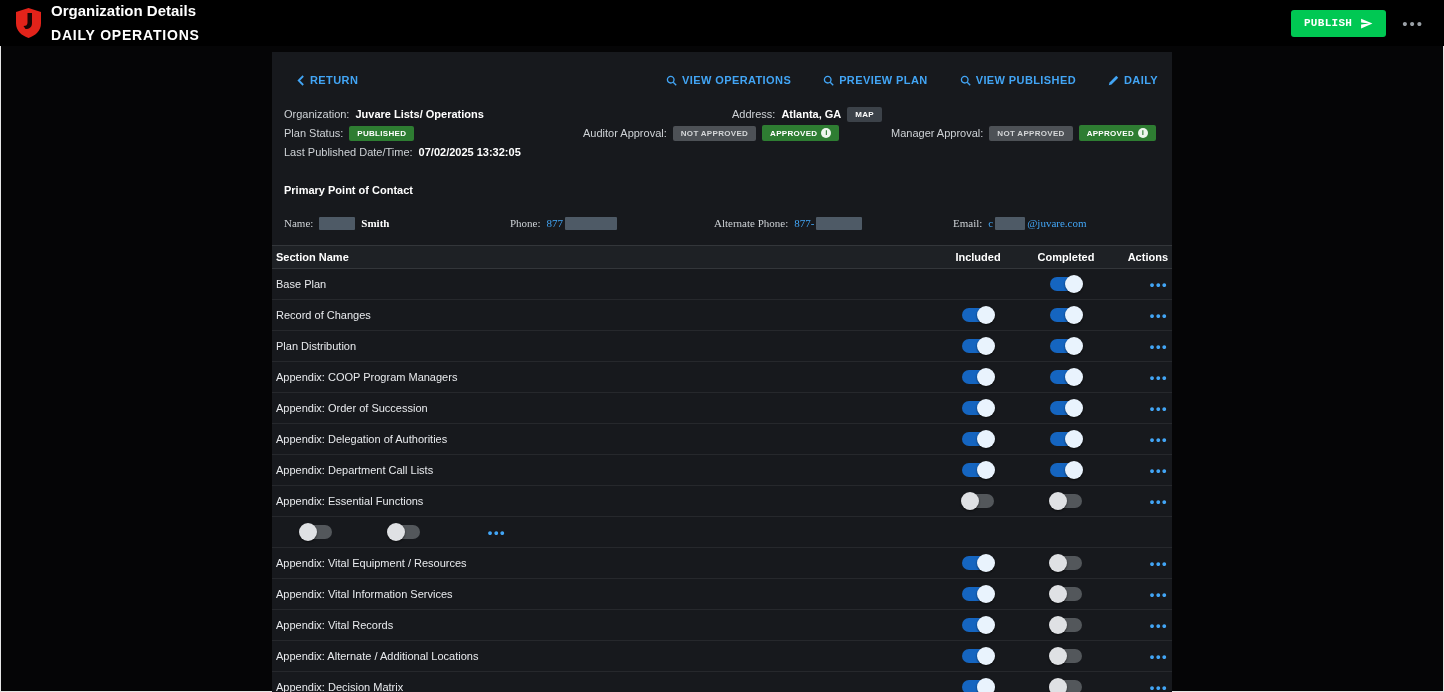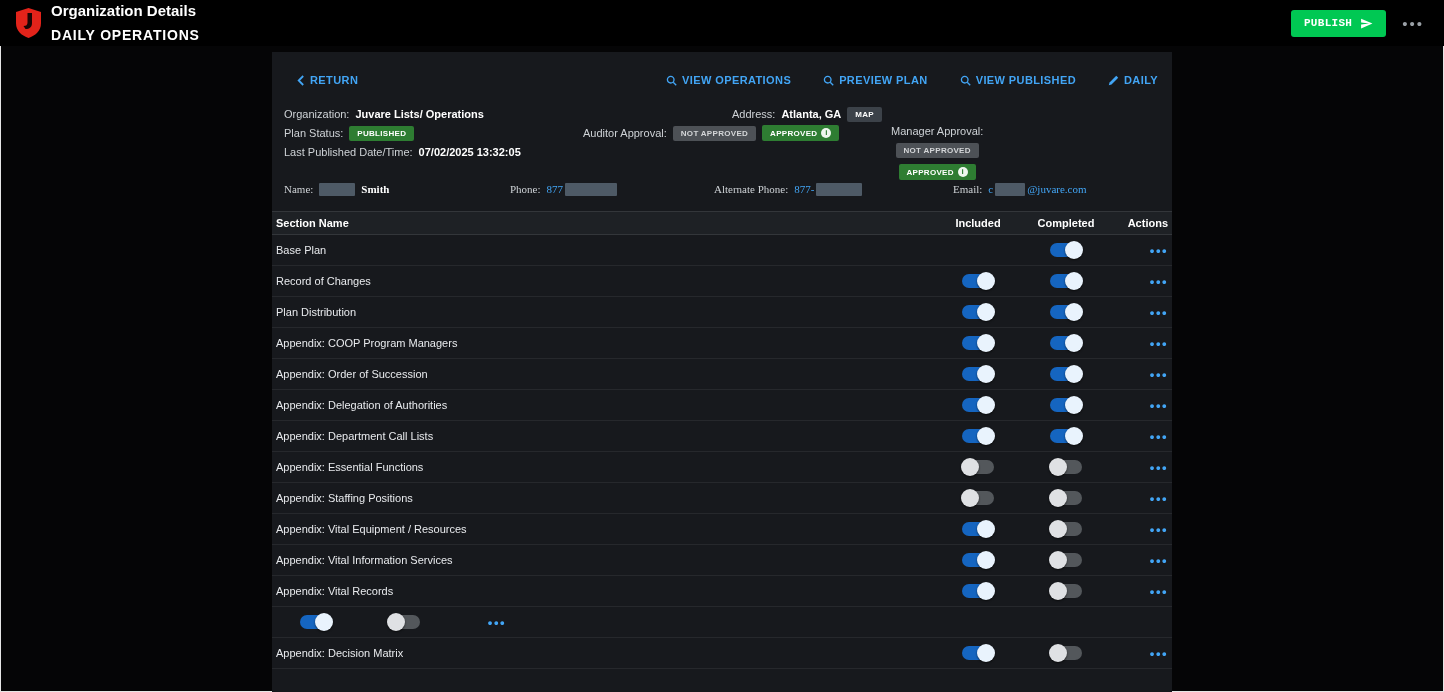--- a/index.html
+++ b/index.html
@@ -147,35 +147,36 @@
       <span class="badge green">PUBLISHED</span>
     </div>
     <div class="grp" style="left:311px; top:19px;">
       <span class="lbl">Auditor Approval:</span>
       <span class="badge gray">NOT APPROVED</span>
       <span class="badge green">
         <span>APPROVED</span>
         <span class="info-dot">i</span>
       </span>
     </div>
-    <div class="grp" style="left:619px; top:19px;flex-direction:column;">
+    <div class="grp" style="left:619px; top:19px;">
       <span class="lbl">Manager Approval:</span>
       <span class="badge gray">NOT APPROVED</span>
       <span class="badge green">
         <span>APPROVED</span>
         <span class="info-dot">i</span>
       </span>
     </div>
 
     <div class="grp" style="left:12px; top:38px;">
       <span class="lbl">Last Published Date/Time:</span>
       <span class="val">07/02/2025 13:32:05</span>
     </div>
   </div>
 
+  <div class="contact-heading">Primary Point of Contact</div>
   <div class="contact-row">
     <div class="grp" style="left:12px; top:0;">
       <span class="lbl">Name:</span>
       <span class="redact" style="width:36px;"></span>
       <span class="val">Smith</span>
     </div>
     <div class="grp" style="left:238px; top:0;">
       <span class="lbl">Phone:</span>
       <span class="blue">877</span>
       <span class="redact" style="width:52px; margin-left:-4px;"></span>
@@ -327,21 +328,20 @@
             <span class="toggle off">
               <span class="knob"></span>
             </span>
           </div>
     <div class="col-actions">
       <span class="dots">•••</span>
     </div>
   </div>
 
   <div class="trow">
-    <div class="cell-name">Appendix: Staffing Positions</div>
     <div class="col-included">
             <span class="toggle off">
               <span class="knob"></span>
             </span>
           </div>
     <div class="col-completed">
             <span class="toggle off">
               <span class="knob"></span>
             </span>
           </div>
@@ -395,20 +395,21 @@
             <span class="toggle off">
               <span class="knob"></span>
             </span>
           </div>
     <div class="col-actions">
       <span class="dots">•••</span>
     </div>
   </div>
 
   <div class="trow">
+    <div class="cell-name">Appendix: Alternate / Additional Locations</div>
     <div class="col-included">
             <span class="toggle on">
               <span class="knob"></span>
             </span>
           </div>
     <div class="col-completed">
             <span class="toggle off">
               <span class="knob"></span>
             </span>
           </div>

